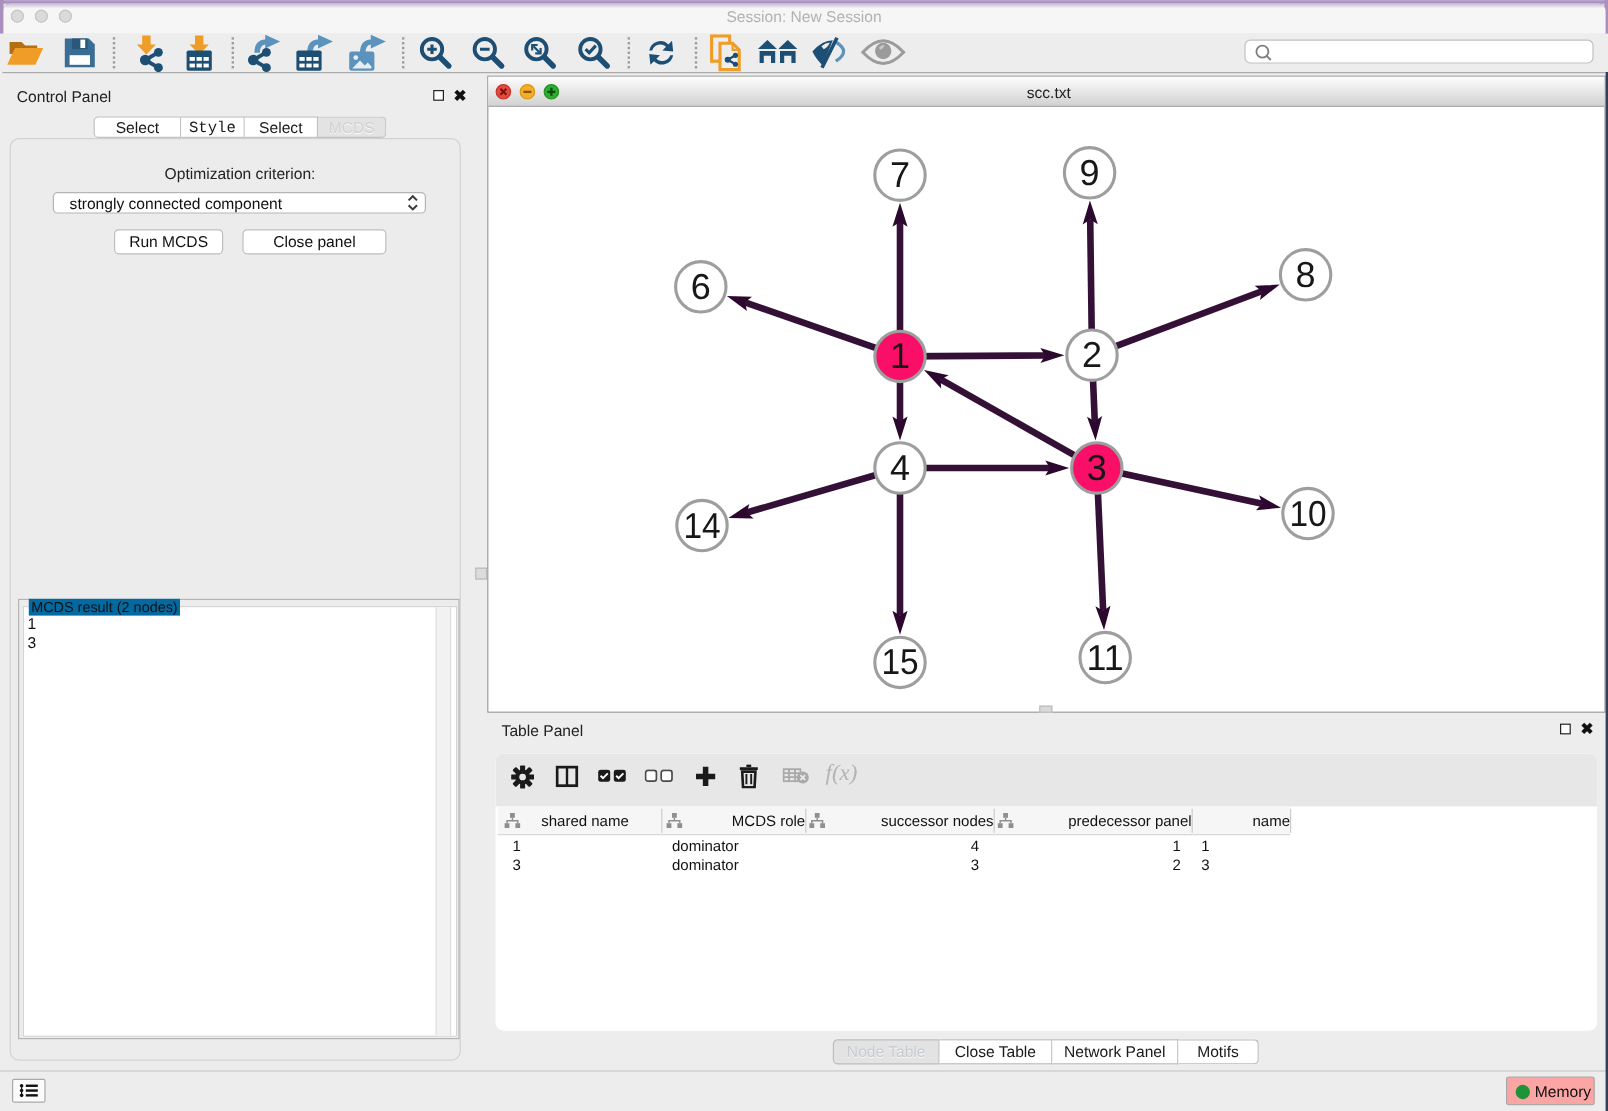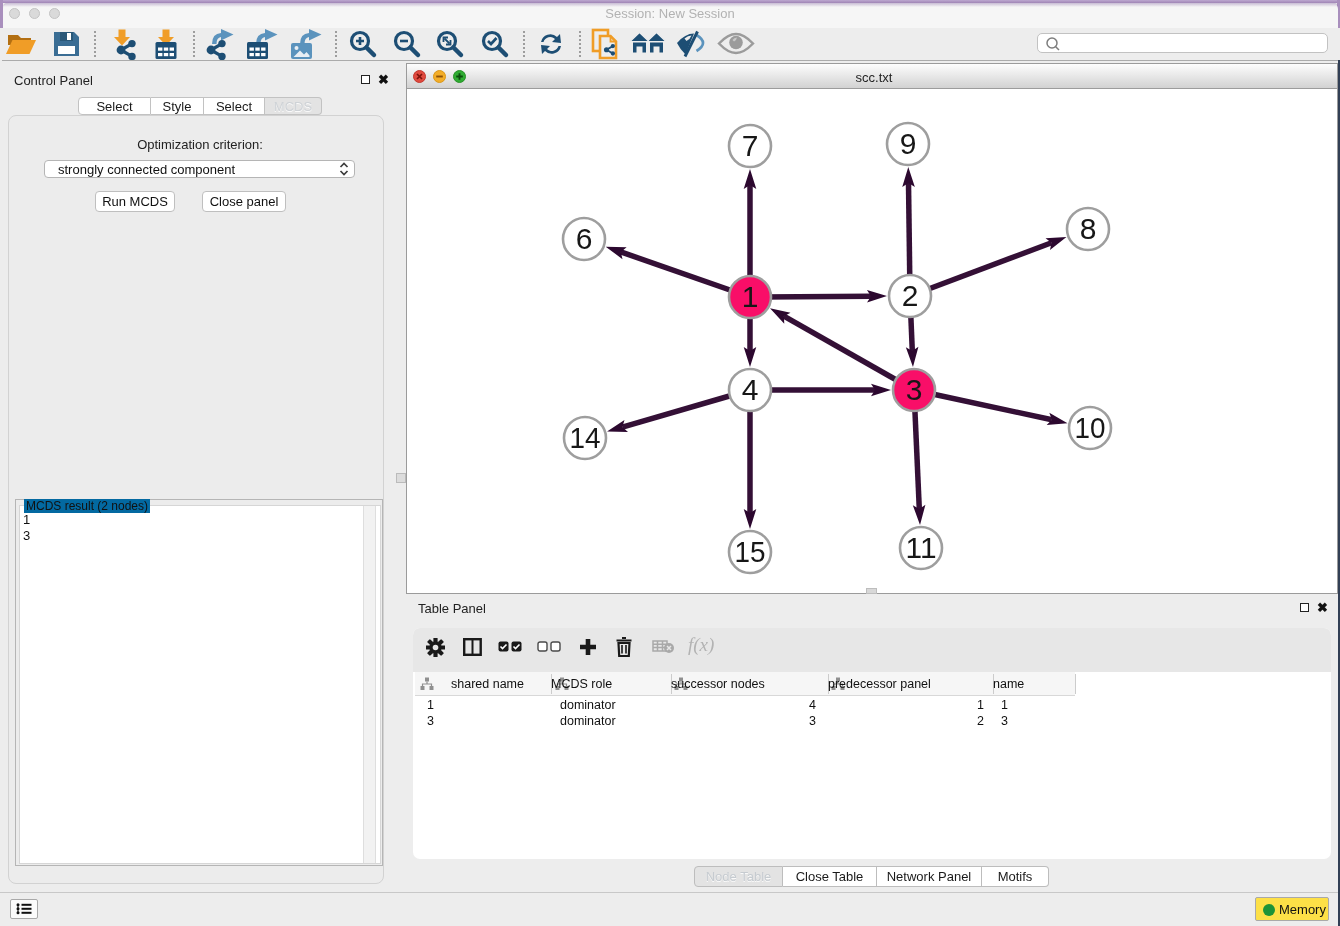--- a/index.html
+++ b/index.html
@@ -28,21 +28,21 @@
 #fsscroll{position:absolute;left:363px;top:506px;width:13px;height:357px;background:#f2f2f2;border-left:1px solid #dedede;border-right:1px solid #dedede;box-sizing:border-box;}
 
 #netwin{position:absolute;left:406px;top:63px;width:932px;height:531px;border:1px solid #9b9b9b;box-sizing:border-box;background:#fff;}
 #nettitle{position:absolute;left:0;top:0;width:930px;height:24px;background:linear-gradient(#fdfdfd,#d2d2d2);border-bottom:1px solid #9c9c9c;}
 .wl{position:absolute;top:6px;width:13px;height:13px;border-radius:50%;box-sizing:border-box;}
 .wl svg{position:absolute;left:0px;top:0px;}
 
 #tpbox{position:absolute;left:413px;top:628px;width:918px;height:231px;border-radius:7px;background:#fff;overflow:hidden;}
 #tptoolbar{position:absolute;left:0;top:0;width:918px;height:44px;background:#e7e7e7;}
 .thsep{position:absolute;top:674px;height:20px;width:1px;background:#cccccc;}
-.hdrtxt{position:absolute;top:677px;font-size:12.5px;color:#111;text-align:left;}
+.hdrtxt{position:absolute;top:677px;font-size:12.5px;color:#111;text-align:right;}
 .celltxt{position:absolute;font-size:12.5px;color:#111;}
 .btab{position:absolute;top:866px;height:21px;background:#fff;border:1px solid #bdbdbd;box-sizing:border-box;font-size:13px;color:#1a1a1a;text-align:center;line-height:19px;}
 #statusline{position:absolute;left:0px;top:892px;width:1340px;height:1px;background:#c8c8c8;}
 </style></head>
 <body>
 <div id="win"></div>
 <div id="purpletop"></div>
 <div class="pnotch" style="left:0;"></div>
 <div class="pnotch" style="left:1337px;"></div>
 <div id="titlebar">
@@ -202,32 +202,32 @@
       <circle cx="8" cy="8" r="5" fill="none" stroke="#7d7d7d" stroke-width="1.5"></circle>
       <line x1="11.5" y1="11.5" x2="15" y2="15" stroke="#7d7d7d" stroke-width="1.5"></line>
     </svg>
   </div>
 
 <div class="abs cptext" style="left:14px;top:73px;">Control Panel</div>
 <div class="minibtn" style="left:361px;top:75px;"></div>
 <div class="xbtn" style="left:378px;top:75px;">✖</div>
 <div id="cpanel"></div>
 <div class="tab" style="left:78px;width:73px;border-radius:4px 0 0 4px;">Select</div>
-<div class="tab" style="left:151px;width:53px;border-left:none;">Style</div>
+<div class="tab" style="left:151px;width:53px;border-left:none;font-family:Liberation Mono, monospace;">Style</div>
 <div class="tab" style="left:204px;width:61px;border-left:none;">Select</div>
 <div class="tab tabsel" style="left:265px;width:57px;border-left:none;border-radius:0 4px 4px 0;">MCDS</div>
 <div class="abs cptext" style="left:0px;top:137px;width:400px;text-align:center;">Optimization criterion:</div>
 <div class="abs" style="left:44px;top:160px;width:311px;height:18px;background:#fff;border:1px solid #b5b5b5;border-radius:4px;box-sizing:border-box;">
   <div style="position:absolute;left:13px;top:1px;font-size:13px;color:#111;">strongly connected component</div>
   <svg width="12" height="16" style="position:absolute;right:4px;top:0px;">
       <path d="M2.5 6 L6 2.5 L9.5 6 M2.5 10 L6 13.5 L9.5 10" fill="none" stroke="#3c3c3c" stroke-width="1.7"></path>
     </svg>
 </div>
-<div class="btn" style="left:95px;top:191px;width:80px;height:21px;">Run MCDS</div>
-<div class="btn" style="left:202px;top:191px;width:84px;height:21px;">Close panel</div>
+<div class="btn" style="left:95px;top:191px;width:91px;height:21px;">Run MCDS</div>
+<div class="btn" style="left:202px;top:191px;width:120px;height:21px;">Close panel</div>
 <div id="fieldset"></div>
 <div id="fswhite"></div>
 <div id="fsscroll"></div>
 <div id="fslegend">MCDS result (2 nodes)</div>
 <div class="abs" style="left:23px;top:512px;font-size:13px;color:#111;line-height:16px;">1<br>3</div>
 <div class="abs" style="left:396px;top:473px;width:10px;height:10px;background:#dcdcdc;border:1px solid #bbb;box-sizing:border-box;"></div>
 
 <div id="netwin">
 <div id="nettitle">
   <div class="wl" style="left:6px;background:#e04a3f;border:1px solid #c2362d;">
@@ -423,17 +423,17 @@
         <line x1="2" y1="1" x2="2" y2="11" stroke="#111" stroke-width="1"></line>
         <circle cx="2" cy="1.8" r="1.5"></circle>
         <circle cx="2" cy="5.8" r="1.5"></circle>
         <circle cx="2" cy="9.8" r="1.5"></circle>
         <rect x="5.5" y="0.8" width="10" height="2"></rect>
         <rect x="5.5" y="4.8" width="10" height="2"></rect>
         <rect x="5.5" y="8.8" width="10" height="2"></rect>
       </g>
     </svg>
 </div>
-<div class="abs" style="left:1255px;top:897px;width:74px;height:24px;background:#fde047;border:1px solid #a9a9a9;border-radius:2px;box-sizing:border-box;">
+<div class="abs" style="left:1255px;top:897px;width:74px;height:24px;background:#fca5a5;border:1px solid #a9a9a9;border-radius:2px;box-sizing:border-box;">
 <div style="position:absolute;left:7px;top:6px;width:12px;height:12px;border-radius:50%;background:#1e9338;"></div>
 <div style="position:absolute;left:23px;top:4px;font-size:13px;color:#111;">Memory</div>
 </div>
 <div class="abs" style="left:1338px;top:60px;width:2px;height:866px;background:#323f55;"></div>
 
 </body></html>

